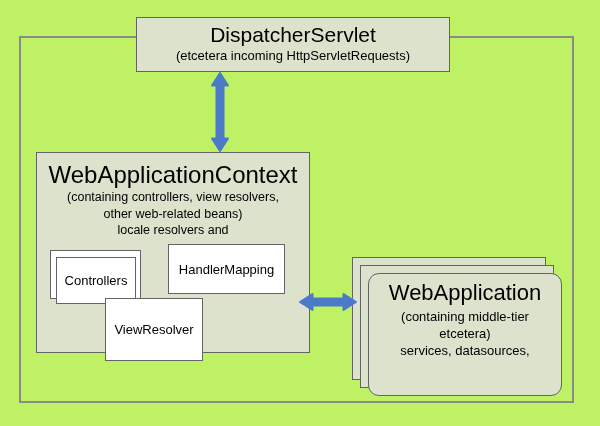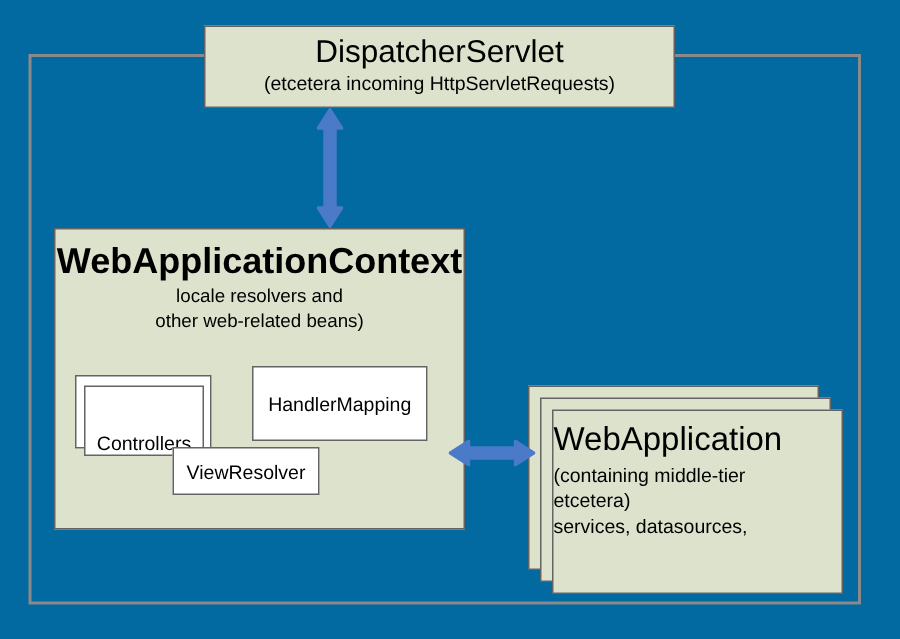--- a/index.html
+++ b/index.html
@@ -13,21 +13,21 @@
   * { margin: 0; padding: 0; box-sizing: border-box; }
   html, body { background: #ffffff; }
   body {
     font-family: "Liberation Sans", sans-serif;
     color: var(--text);
   }
   .canvas {
     position: relative;
     width: 600px;
     height: 426px;
-    background: #0369a1;
+    background: #bef264;
     overflow: hidden;
   }
   .outer-rect {
     position: absolute;
     left: 19px; top: 36px;
     width: 555px; height: 367px;
     border: 2px solid var(--outer-border);
     background: transparent;
     z-index: 1;
   }
@@ -53,49 +53,48 @@
   }
   .webctx-box {
     left: 36px; top: 152px;
     width: 274px; height: 201px;
     z-index: 5;
     padding-top: 7px;
   }
   .webctx-box .box-title {
     font-size: 24px;
     line-height: 29px;
-    font-weight: bold;
   }
   .webctx-box .box-subtitle {
     font-size: 12.5px;
     line-height: 16.5px;
   }
   .inner-box {
     position: absolute;
     background: var(--inner-fill);
     border: 1px solid var(--box-border);
     display: flex;
     align-items: center;
     justify-content: center;
     font-size: 13px;
   }
   .controllers-back  { left: 13px;  top: 97px;  width: 91px;  height: 49px; }
-  .controllers-front { left: 19px;  top: 104px; width: 80px;  height: 47px; align-items: flex-end; }
+  .controllers-front { left: 19px;  top: 104px; width: 80px;  height: 47px; }
   .handler-mapping   { left: 131px; top: 91px;  width: 117px; height: 50px; }
-  .view-resolver     { left: 78px;  top: 145px; width: 98px;  height: 32px; }
+  .view-resolver     { left: 68px;  top: 145px; width: 98px;  height: 63px; }
 
   .stack-layer {
     position: absolute;
     width: 194px; height: 123px;
     background: var(--box-fill);
     border: 1px solid var(--box-border);
   }
   .stack-back   { left: 352px; top: 257px; z-index: 2; }
   .stack-middle { left: 360px; top: 265px; z-index: 3; }
-  .stack-front  { left: 368px; top: 273px; z-index: 4; text-align: left; padding-top: 6px; }
+  .stack-front  { left: 368px; top: 273px; z-index: 4; text-align: center; padding-top: 6px; border-radius: 11px; }
   .stack-front .box-title {
     font-size: 22px;
     line-height: 25px;
   }
   .stack-front .box-subtitle {
     font-size: 13px;
     line-height: 17px;
     margin-top: 3px;
   }
   .arrow-svg {
@@ -123,22 +122,23 @@
     <div class="box-subtitle">(etcetera incoming HttpServletRequests)</div>
   </div>
 
   <svg class="arrow-svg v-arrow" width="18" height="80" viewBox="0 0 18 80">
     <path class="arrow-shape" d="M9 1 L17 13.5 L12.5 13.5 L12.5 66.5 L17 66.5 L9 79 L1 66.5 L5.5 66.5 L5.5 13.5 L1 13.5 Z"></path>
   </svg>
 
   <div class="green-box webctx-box">
     <div class="box-title">WebApplicationContext</div>
     <div class="box-subtitle">
+      <div>(containing controllers, view resolvers,</div>
+      <div>other web-related beans)</div>
       <div>locale resolvers and</div>
-      <div>other web-related beans)</div>
     </div>
 
     <div class="inner-box controllers-back"></div>
     <div class="inner-box controllers-front">
       <span>Controllers</span>
     </div>
     <div class="inner-box handler-mapping">
       <span>HandlerMapping</span>
     </div>
     <div class="inner-box view-resolver">

